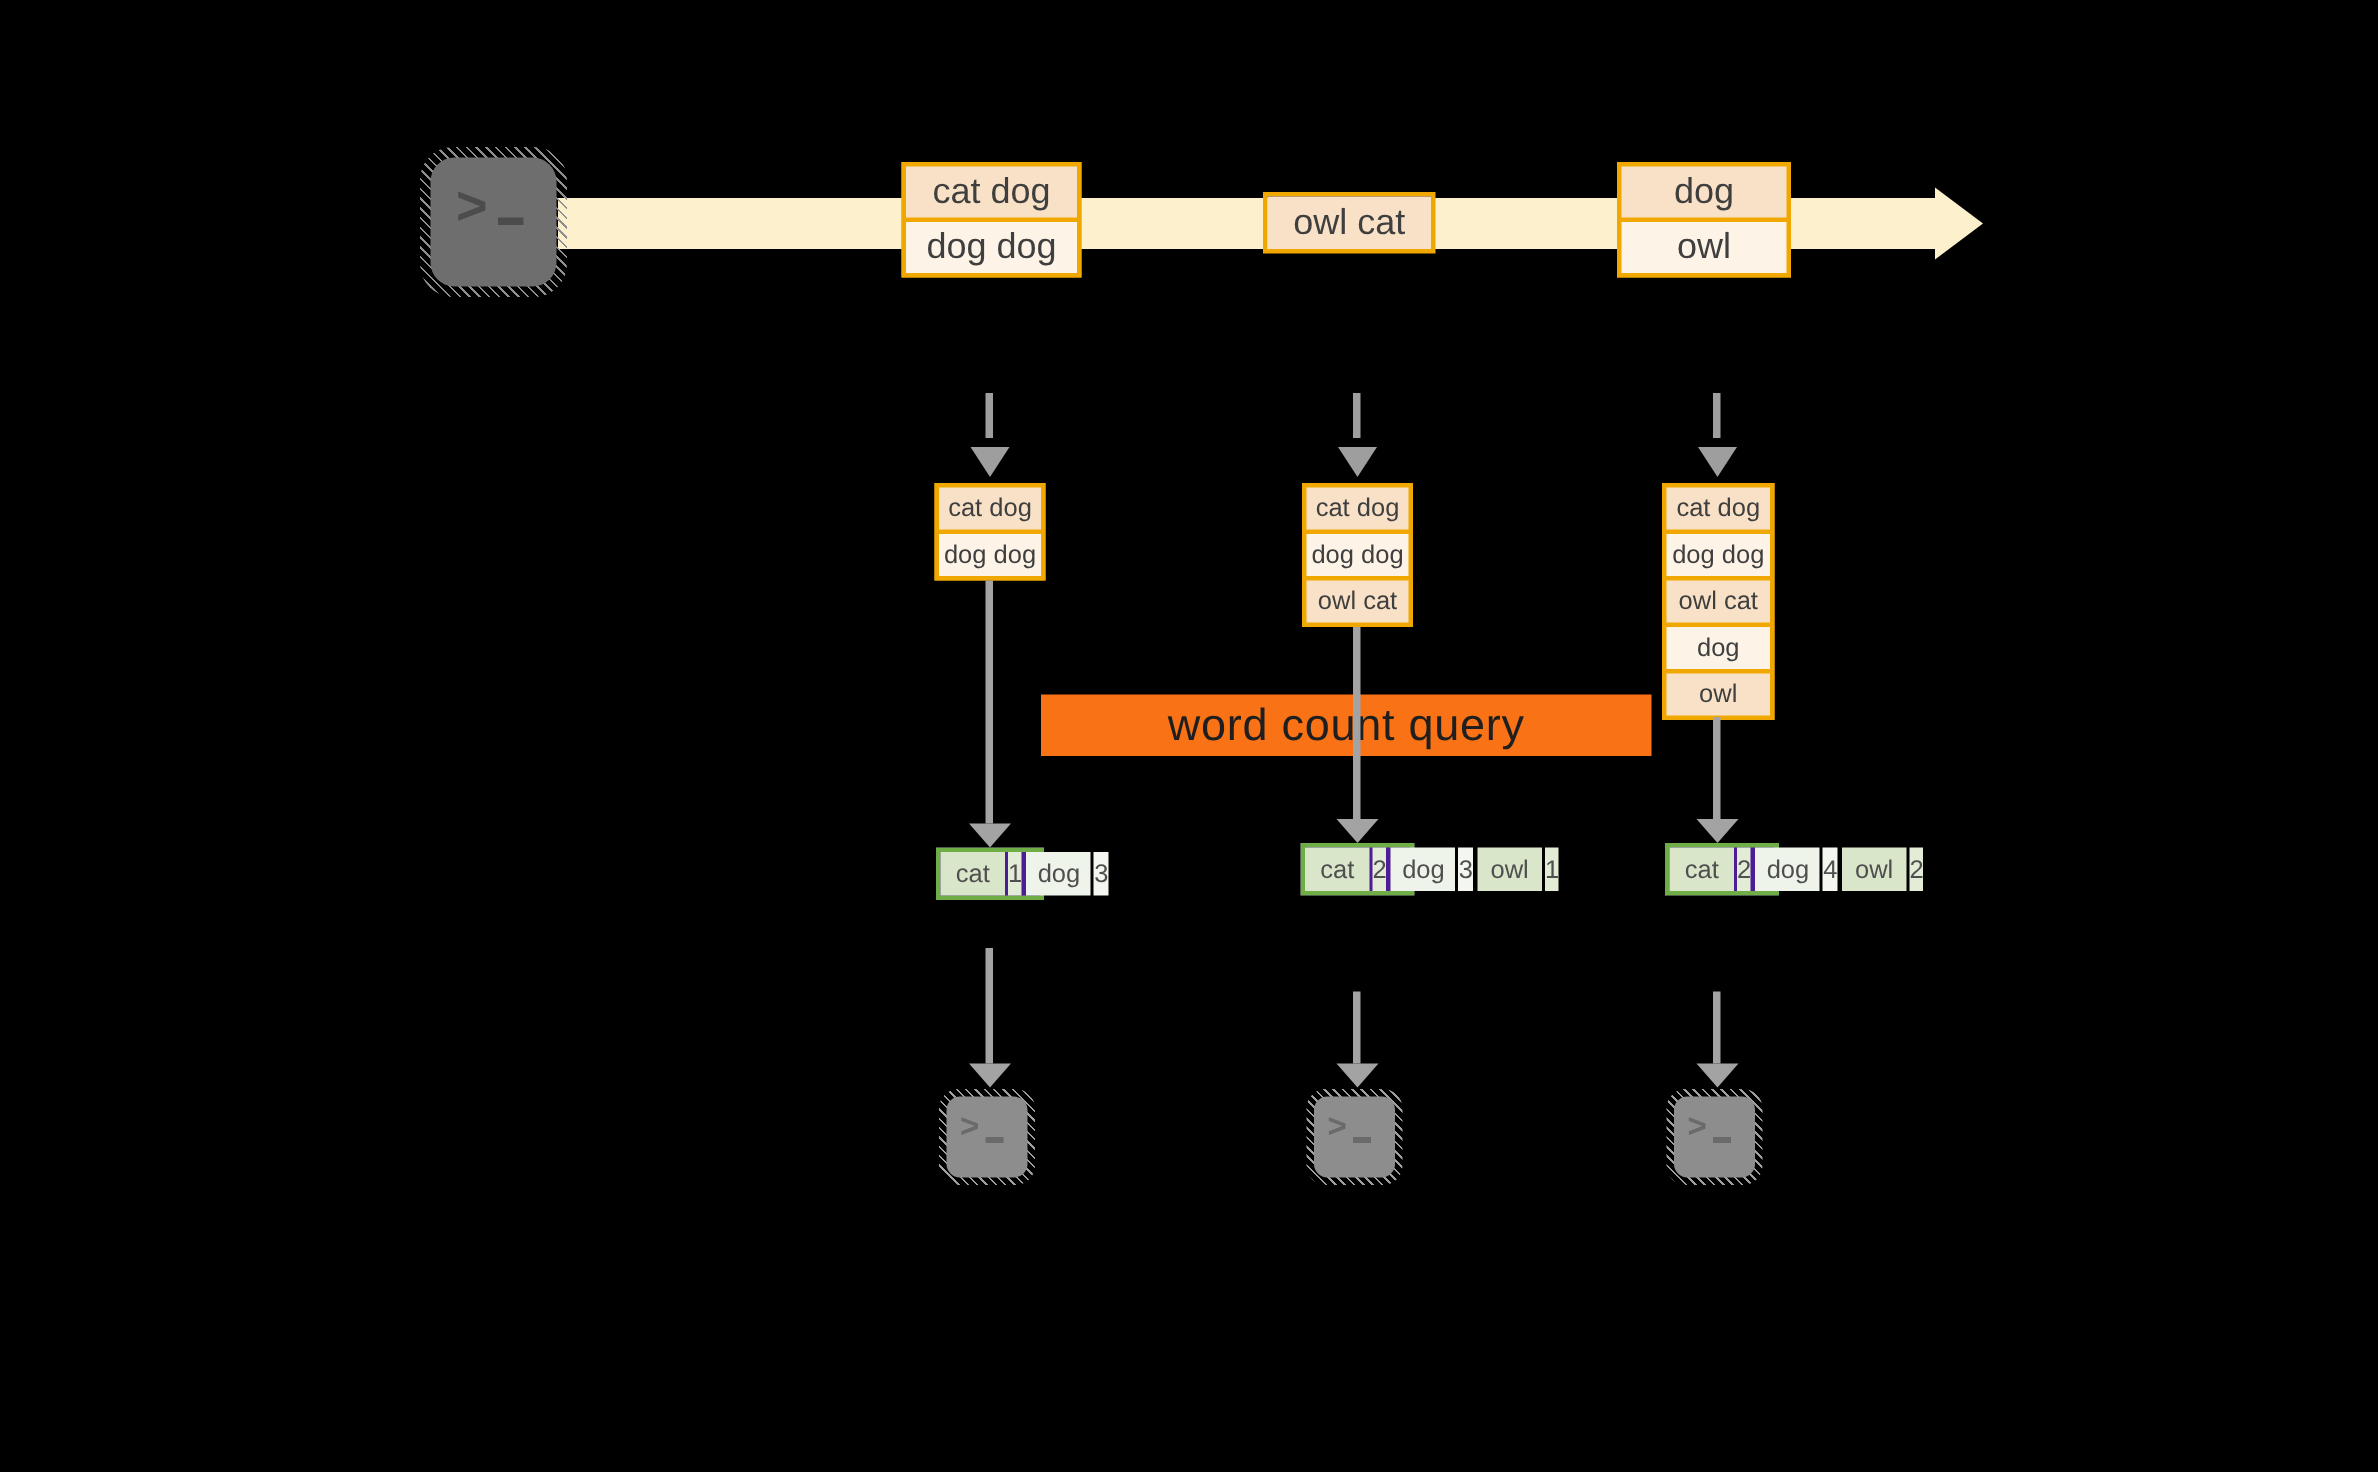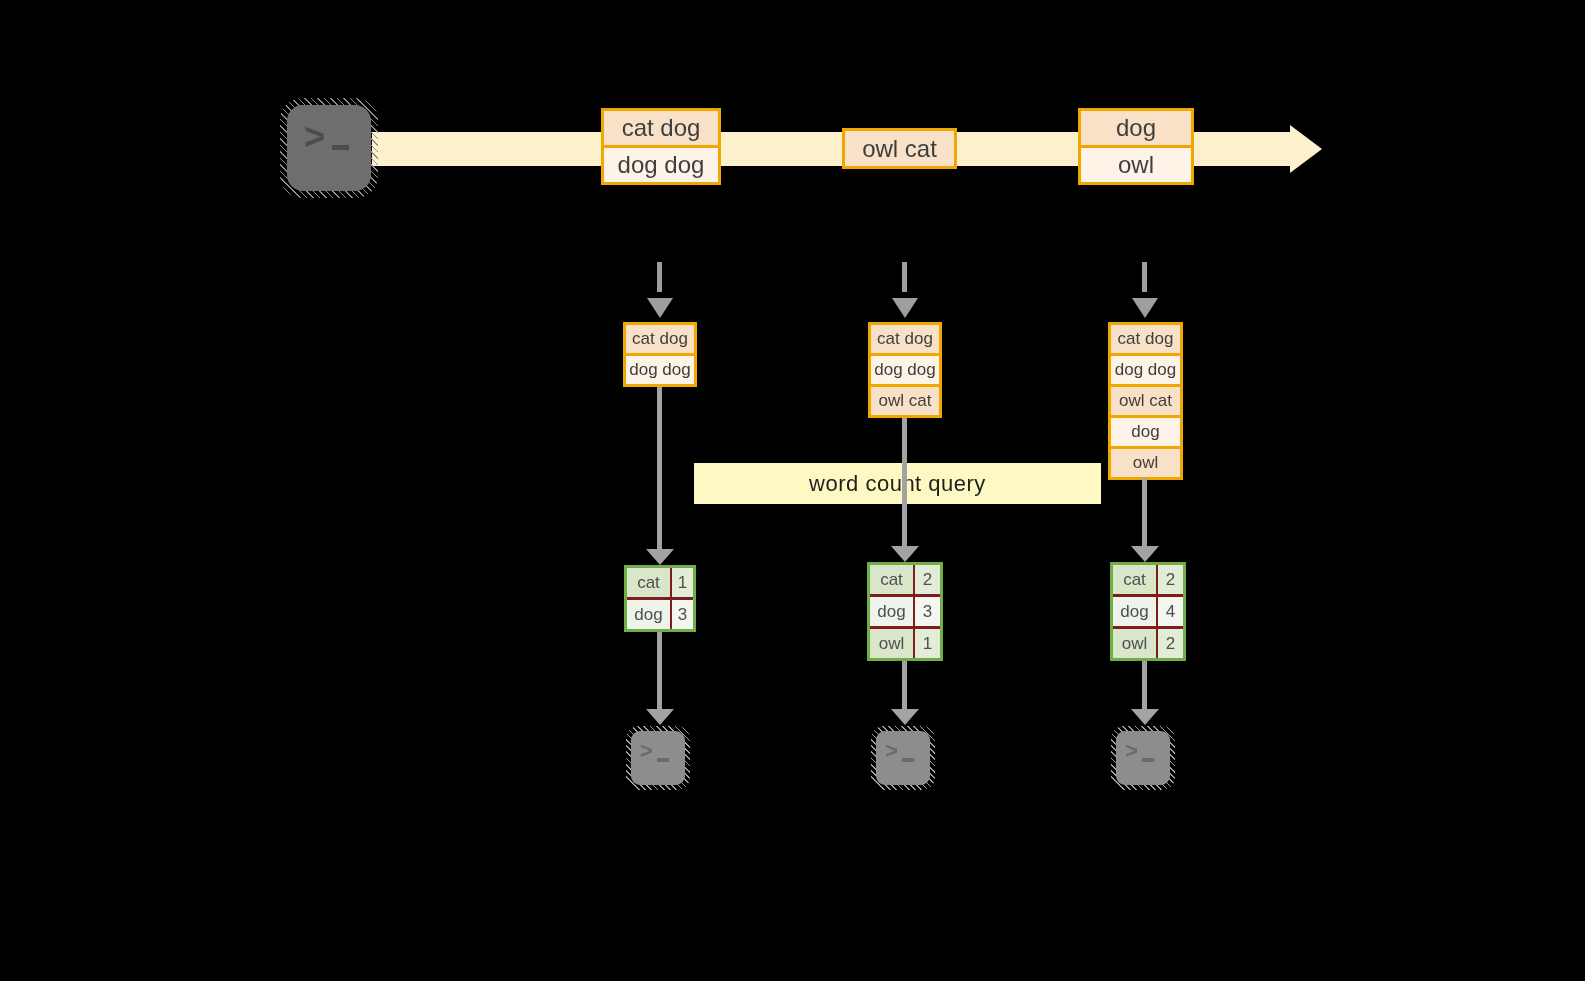--- a/index.html
+++ b/index.html
@@ -29,42 +29,42 @@
   .obox{position:absolute;border:3px solid #f0a800;background:#f0a800;
     display:flex;flex-direction:column;gap:3px;}
   .orow{display:flex;align-items:center;justify-content:center;
     color:#3f3f3f;white-space:nowrap;}
   .orow.dark{background:#f8e1c6;}
   .orow.light{background:#fdf3e7;}
   .obox.batch .orow{height:35px;font-size:24px;}
   .obox.batch1 .orow{height:34px;}
   .obox.stack .orow{height:28px;font-size:17px;}
   
-  .gtable{position:absolute;border:3px solid #6fad47;background:#7f1d1d;
-    display:flex;flex-direction:column;gap:3px;}
+  .gtable{position:absolute;border:3px solid #6fad47;background:#4c1d95;
+    display:flex;flex-direction:row;gap:3px;}
   .grow{display:flex;height:29px;gap:2px;}
   .gcell{display:flex;align-items:center;justify-content:center;
     font-size:17px;color:#4f4f4f;}
   .grow .word{width:43px;}
   .grow .num{flex:1;}
   .grow.dark .word{background:#d9e6ca;}
   .grow.dark .num{background:#e2ecd6;}
   .grow.light .word{background:#eef4e9;}
   .grow.light .num{background:#f3f7f0;}
   
   .vline{position:absolute;width:5px;background:#a3a3a3;}
   .dashseg{position:absolute;width:5px;background:#9e9e9e;}
   .ah{position:absolute;width:0;height:0;
     border-left:14px solid transparent;border-right:14px solid transparent;
     border-top:16px solid #a3a3a3;}
   .ah.dash{border-left:13px solid transparent;border-right:13px solid transparent;
     border-top:20px solid #9e9e9e;}
   
-  .qlabel{position:absolute;background:#fef9c3;display:flex;align-items:center;
-    justify-content:center;font-size:22px;font-weight:300;color:#1f1f1f;
+  .qlabel{position:absolute;background:#f97316;display:flex;align-items:center;
+    justify-content:center;font-size:30px;font-weight:300;color:#1f1f1f;
     letter-spacing:.5px;}
 </style>
 </head>
 <body>
 
 <div id="canvas">
 
   <div class="band" style="left:372px;top:132px;width:918px;height:34px"></div>
   <div class="band-head" style="left:1290px;top:125px"></div>
 

